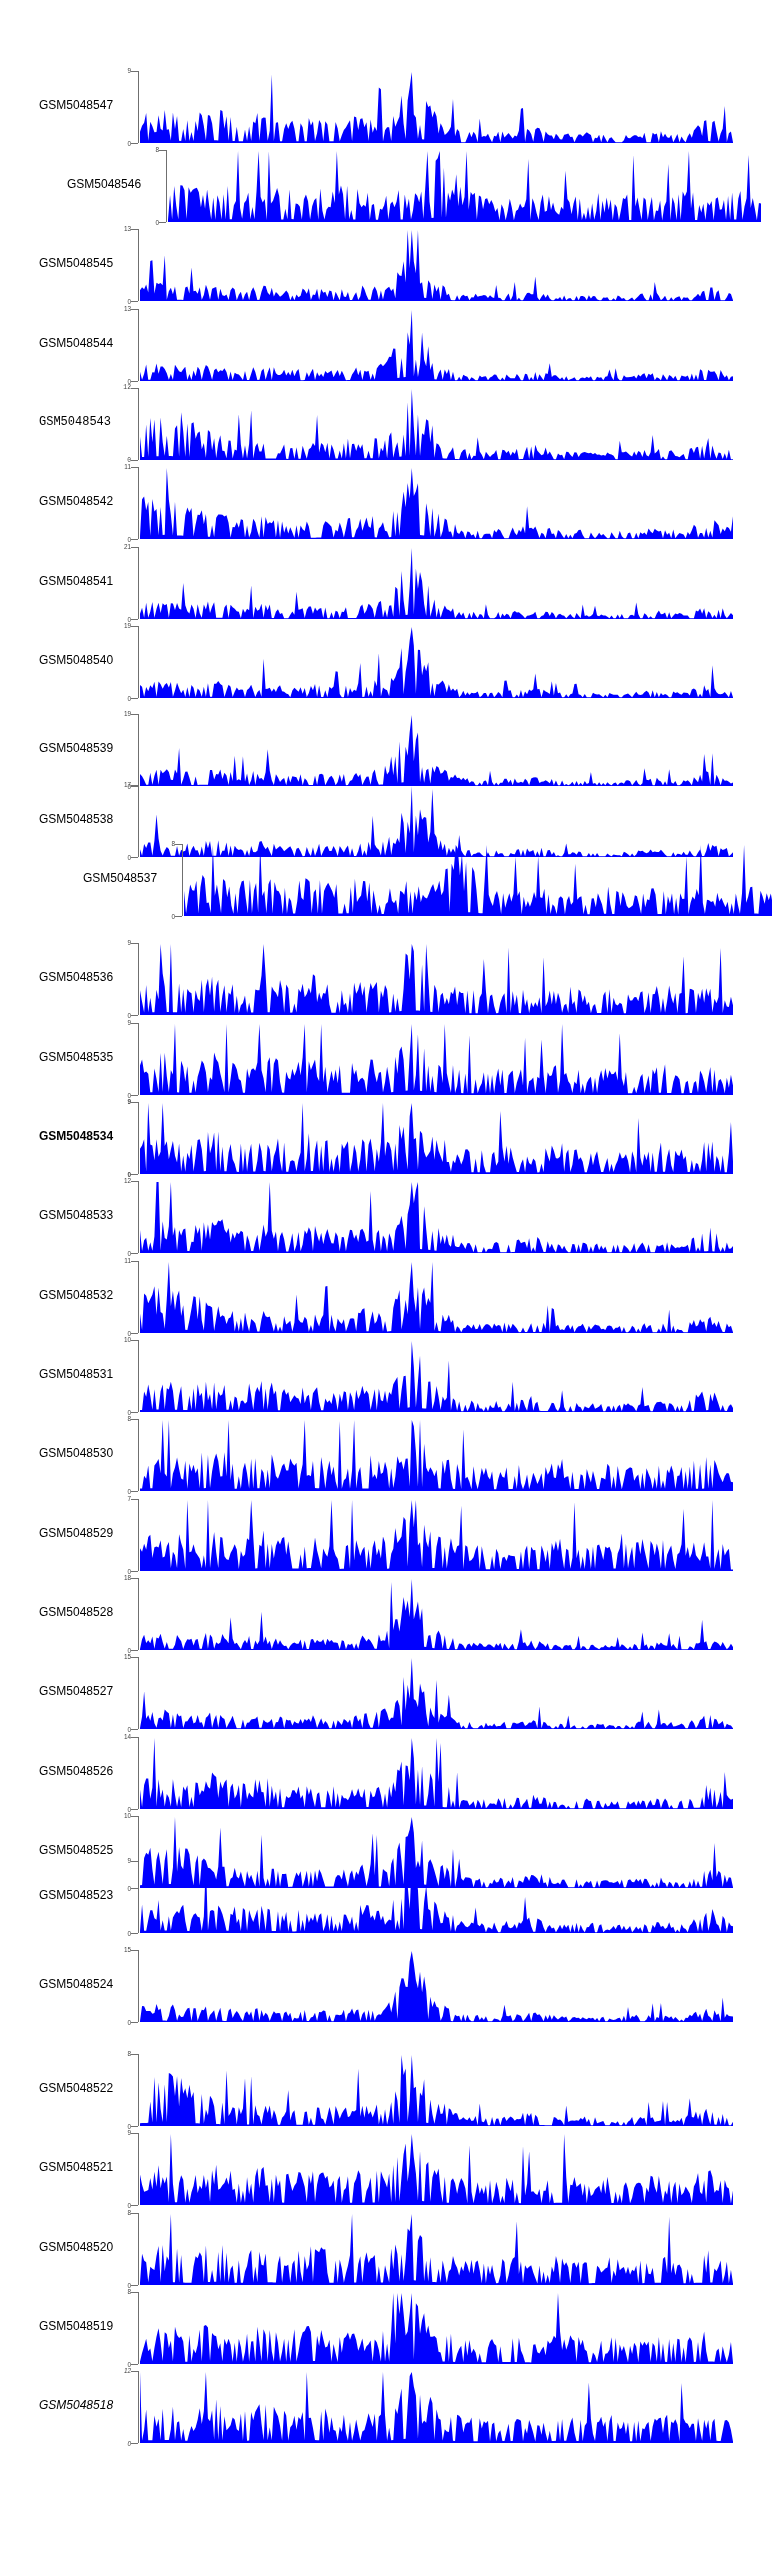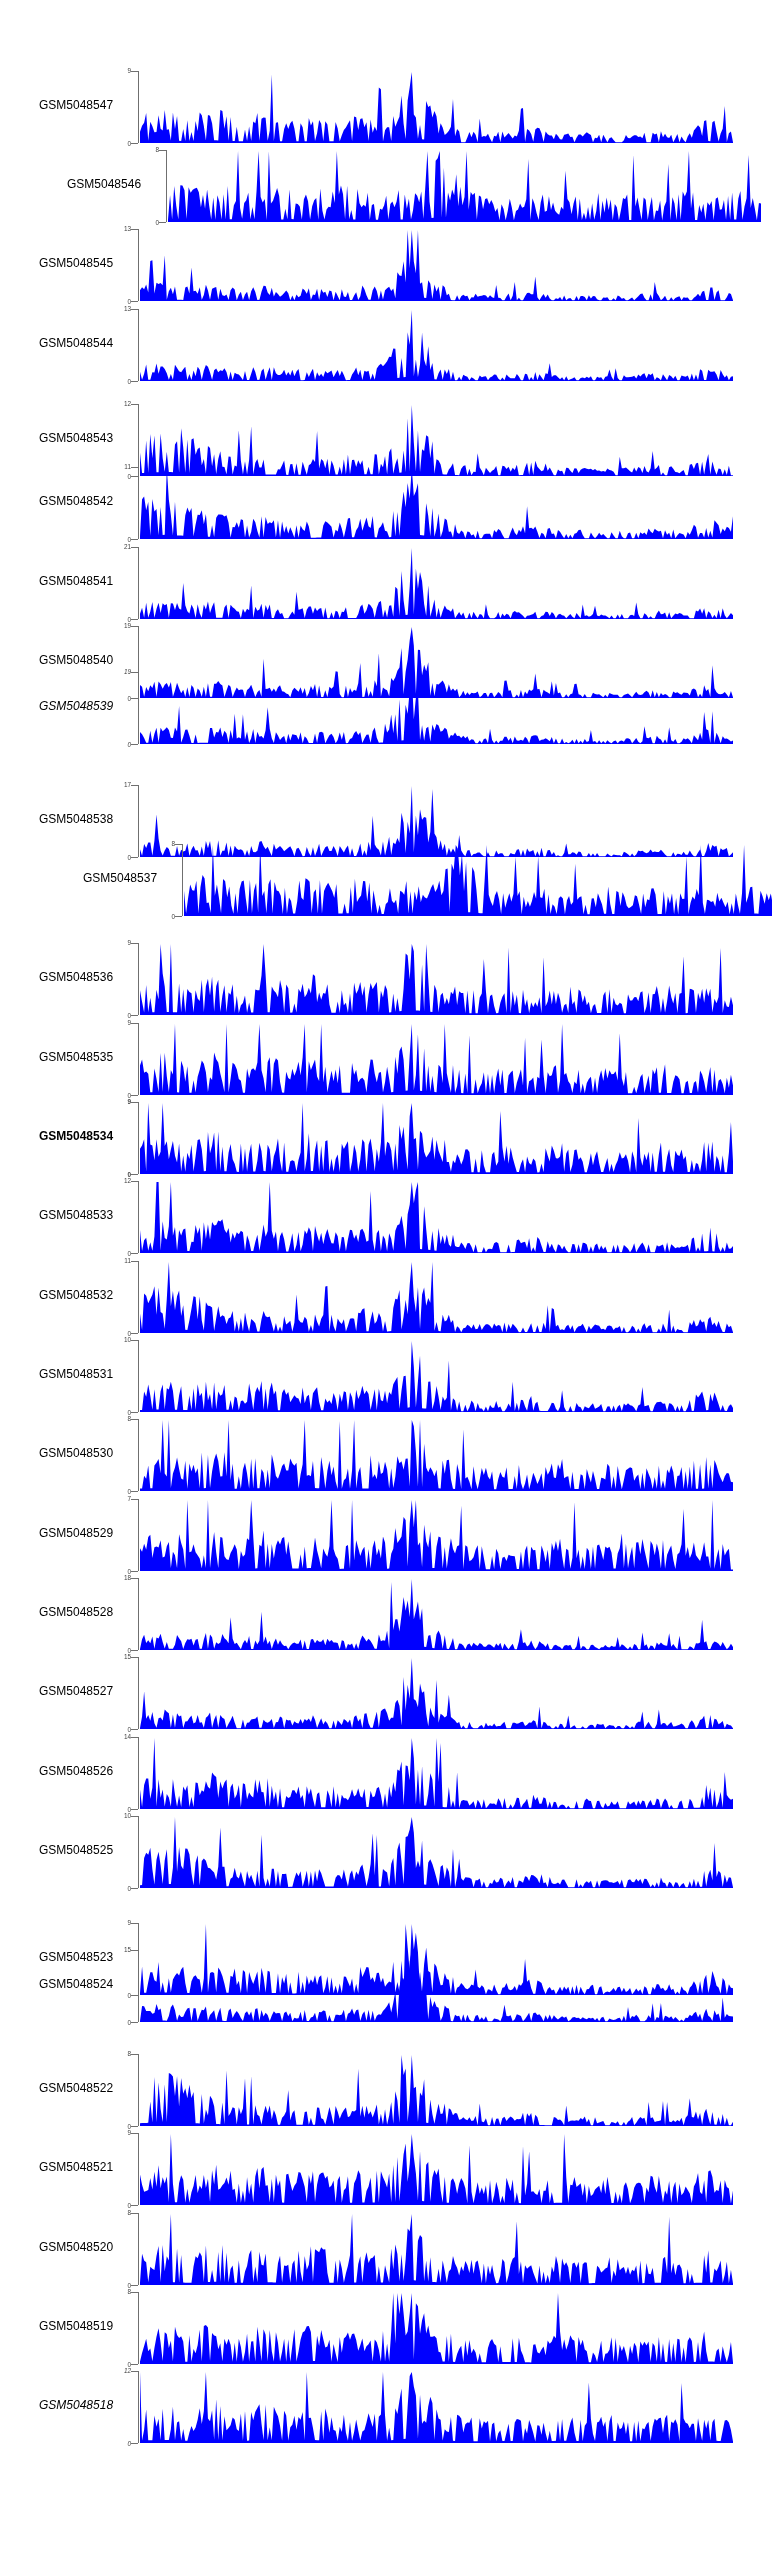--- a/index.html
+++ b/index.html
@@ -59,21 +59,21 @@
     <div class="t-label">GSM5048544</div>
     <div class="y-max">13</div>
     <div class="y-zero">0</div>
     <div class="y-line" style="background: rgb(111, 111, 111);"></div>
     <div class="y-tick y-tick-top" style="background: rgb(111, 111, 111);"></div>
     <div class="y-tick y-tick-bot" style="background: rgb(111, 111, 111);"></div>
     <svg class="sig" viewBox="0 0 1151 140" preserveAspectRatio="none">
       <polygon points="0,140 0.0,122.2 4.0,137.8 8.0,125.7 12.0,107.9 16.0,137.7 20.0,137.6 24.0,123.1 28.0,123.7 32.0,106.1 36.0,126.1 40.0,111.9 44.0,111.9 48.0,116.8 52.0,124.9 56.0,137.4 59.9,126.4 63.9,137.6 67.9,108.4 71.9,114.9 75.9,120.8 79.9,123.0 83.9,117.3 87.9,112.2 91.9,138.0 95.9,126.4 99.9,138.0 103.9,119.8 107.9,131.0 111.9,112.5 115.9,117.9 119.9,137.8 123.9,119.7 127.9,109.0 131.9,112.3 135.9,123.6 139.9,137.5 143.9,119.0 147.9,115.7 151.9,123.1 155.9,119.2 159.9,120.4 163.9,115.2 167.9,122.4 171.9,138.0 175.8,121.3 179.8,138.1 183.8,124.1 187.8,126.6 191.8,127.6 195.8,132.3 199.8,138.2 203.8,120.5 207.8,138.1 211.8,138.1 215.8,125.8 219.8,113.2 223.8,122.7 227.8,137.9 231.8,137.8 235.8,120.4 239.8,115.6 243.8,137.8 247.8,123.4 251.8,113.1 255.8,138.0 259.8,113.4 263.8,125.0 267.8,128.1 271.8,128.2 275.8,125.5 279.8,117.9 283.8,129.1 287.8,122.7 291.7,129.4 295.7,118.3 299.7,130.6 303.7,121.3 307.7,116.5 311.7,138.3 315.7,138.3 319.7,138.2 323.7,122.9 327.7,132.0 331.7,123.0 335.7,116.3 339.7,138.1 343.7,122.9 347.7,130.6 351.7,126.1 355.7,132.0 359.7,120.4 363.7,124.9 367.7,122.6 371.7,119.8 375.7,132.5 379.7,125.1 383.7,118.7 387.7,130.4 391.7,119.9 395.7,128.5 399.7,138.3 403.6,138.2 407.6,138.2 411.6,127.3 415.6,121.3 419.6,113.8 423.6,128.9 427.6,118.2 431.6,137.9 435.6,120.2 439.6,121.8 443.6,119.9 447.6,137.6 451.6,125.2 455.6,137.5 459.6,115.9 463.6,109.9 467.6,106.3 471.6,111.4 475.6,106.8 479.6,101.4 483.6,93.0 487.6,93.2 491.6,76.7 495.6,77.2 499.6,134.3 503.6,133.7 507.6,95.5 511.6,132.6 515.6,132.0 519.5,45.4 523.5,69.6 527.5,2.0 531.5,130.9 535.5,98.4 539.5,132.0 543.5,107.7 547.5,46.2 551.5,98.5 555.5,111.1 559.5,72.2 563.5,118.8 567.5,104.9 571.5,136.5 575.5,137.1 579.5,125.1 583.5,117.6 587.5,137.5 591.5,117.7 595.5,126.5 599.5,116.6 603.5,138.1 607.5,121.8 611.5,138.3 615.5,138.3 619.5,131.5 623.5,138.3 627.5,127.7 631.5,130.4 635.4,131.9 639.4,138.3 643.4,132.9 647.4,135.3 651.4,138.3 655.4,138.3 659.4,129.1 663.4,132.6 667.4,131.2 671.4,130.8 675.4,138.3 679.4,133.3 683.4,131.3 687.4,127.6 691.4,127.7 695.4,135.0 699.4,138.3 703.4,133.0 707.4,138.3 711.4,127.5 715.4,131.9 719.4,134.8 723.4,134.8 727.4,134.8 731.4,126.4 735.4,131.1 739.4,138.3 743.4,138.3 747.4,126.0 751.3,127.0 755.3,138.3 759.3,132.0 763.3,138.3 767.3,122.7 771.3,138.3 775.3,127.0 779.3,132.8 783.3,138.3 787.3,124.9 791.3,126.4 795.3,105.4 799.3,132.1 803.3,129.0 807.3,129.0 811.3,132.9 815.3,136.4 819.3,132.6 823.3,138.3 827.3,130.6 831.3,138.3 835.3,136.4 839.3,135.1 843.3,132.7 847.3,138.3 851.3,138.3 855.3,134.0 859.3,133.1 863.3,134.5 867.2,131.7 871.2,134.0 875.2,130.7 879.2,138.3 883.2,138.3 887.2,131.8 891.2,133.7 895.2,132.9 899.2,138.3 903.2,131.6 907.2,131.0 911.2,117.8 915.2,131.4 919.2,138.3 923.2,115.4 927.2,134.1 931.2,138.3 935.2,138.3 939.2,128.9 943.2,132.6 947.2,132.9 951.2,132.1 955.2,131.7 959.2,129.8 963.2,135.0 967.2,127.5 971.2,131.3 975.2,126.7 979.1,125.1 983.1,134.5 987.1,126.0 991.1,128.4 995.1,125.0 999.1,138.3 1003.1,132.5 1007.1,134.8 1011.1,138.3 1015.1,126.9 1019.1,132.6 1023.1,138.3 1027.1,128.1 1031.1,130.9 1035.1,135.6 1039.1,129.7 1043.1,138.3 1047.1,138.3 1051.1,129.5 1055.1,130.7 1059.1,131.5 1063.1,129.5 1067.1,138.3 1071.1,125.5 1075.1,138.3 1079.1,127.6 1083.1,138.3 1087.1,117.1 1091.1,120.2 1095.0,138.1 1099.0,138.0 1103.0,118.2 1107.0,122.1 1111.0,122.1 1115.0,121.1 1119.0,127.4 1123.0,138.3 1127.0,118.7 1131.0,126.9 1135.0,133.4 1139.0,128.6 1143.0,138.3 1147.0,131.5 1151.0,130.8 1151,140" fill="#0000FF"></polygon>
     </svg>
   </div>
-      <div class="track" style="top: 404px;">
+      <div class="track" style="top: 388px; font-family: Liberation Mono, monospace;">
     <div class="t-label">GSM5048543</div>
     <div class="y-max">12</div>
     <div class="y-zero">0</div>
     <div class="y-line" style="background: rgb(111, 111, 111);"></div>
     <div class="y-tick y-tick-top" style="background: rgb(111, 111, 111);"></div>
     <div class="y-tick y-tick-bot" style="background: rgb(111, 111, 111);"></div>
     <svg class="sig" viewBox="0 0 1151 140" preserveAspectRatio="none">
       <polygon points="0,140 0.0,94.9 4.0,134.4 8.0,134.2 12.0,70.8 16.0,133.7 20.0,58.1 24.0,105.4 28.0,61.1 32.0,132.8 36.0,132.5 40.0,57.3 44.0,105.1 48.0,131.8 52.0,92.9 56.0,132.2 59.9,132.4 63.9,132.6 67.9,78.9 71.9,72.6 75.9,133.2 79.9,47.0 83.9,84.2 87.9,133.8 91.9,69.0 95.9,134.2 99.9,68.8 103.9,66.8 107.9,98.6 111.9,87.4 115.9,84.7 119.9,119.1 123.9,107.0 127.9,135.5 131.9,81.6 135.9,85.4 139.9,120.8 143.9,97.9 147.9,136.2 151.9,107.0 155.9,91.8 159.9,122.1 163.9,122.7 167.9,136.7 171.9,102.1 175.8,102.4 179.8,137.0 183.8,119.7 187.8,121.7 191.8,51.1 195.8,110.5 199.8,137.2 203.8,111.3 207.8,137.1 211.8,108.7 215.8,43.2 219.8,137.0 223.8,114.2 227.8,106.8 231.8,123.4 235.8,123.6 239.8,107.9 243.8,136.9 247.8,137.0 251.8,137.1 255.8,137.2 259.8,137.3 263.8,137.3 267.8,127.1 271.8,127.4 275.8,119.3 279.8,109.8 283.8,137.8 287.8,137.9 291.7,117.2 295.7,116.7 299.7,137.8 303.7,115.2 307.7,137.7 311.7,137.6 315.7,112.1 319.7,124.7 323.7,137.5 327.7,119.3 331.7,116.0 335.7,107.1 339.7,112.9 343.7,52.7 347.7,125.3 351.7,107.1 355.7,111.0 359.7,124.9 363.7,106.6 367.7,137.2 371.7,109.7 375.7,120.1 379.7,137.1 383.7,137.1 387.7,121.6 391.7,137.0 395.7,107.2 399.7,136.9 403.6,98.1 407.6,136.8 411.6,109.1 415.6,108.2 419.6,122.4 423.6,109.4 427.6,118.1 431.6,109.6 435.6,136.6 439.6,136.6 443.6,121.8 447.6,136.7 451.6,136.8 455.6,97.9 459.6,98.1 463.6,136.9 467.6,116.0 471.6,122.9 475.6,101.0 479.6,137.1 483.6,93.8 487.6,85.8 491.6,135.4 495.6,117.0 499.6,105.5 503.6,133.7 507.6,133.2 511.6,90.5 515.6,132.0 519.5,27.5 523.5,130.9 527.5,2.0 531.5,74.9 535.5,131.3 539.5,51.7 543.5,132.3 547.5,88.2 551.5,91.3 555.5,61.0 559.5,63.5 563.5,105.5 567.5,72.2 571.5,135.7 575.5,107.6 579.5,110.1 583.5,117.8 587.5,136.7 591.5,136.9 595.5,137.1 599.5,127.4 603.5,122.6 607.5,115.1 611.5,137.9 615.5,138.1 619.5,138.3 623.5,125.7 627.5,120.4 631.5,119.2 635.4,138.3 639.4,125.7 643.4,138.3 647.4,131.6 651.4,132.1 655.4,95.6 659.4,123.3 663.4,129.7 667.4,138.3 671.4,124.0 675.4,129.4 679.4,134.1 683.4,129.7 687.4,127.3 691.4,120.4 695.4,138.3 699.4,138.3 703.4,120.3 707.4,120.9 711.4,126.5 715.4,121.8 719.4,131.7 723.4,123.9 727.4,128.5 731.4,118.2 735.4,138.3 739.4,138.2 743.4,138.2 747.4,124.1 751.3,114.0 755.3,138.0 759.3,113.8 763.3,137.9 767.3,110.5 771.3,121.8 775.3,126.6 779.3,130.6 783.3,129.0 787.3,115.5 791.3,130.0 795.3,123.7 799.3,130.8 803.3,138.3 807.3,138.3 811.3,127.6 815.3,130.8 819.3,129.7 823.3,138.3 827.3,124.1 831.3,124.5 835.3,129.6 839.3,134.4 843.3,124.9 847.3,125.2 851.3,134.4 855.3,127.7 859.3,125.4 863.3,124.5 867.2,125.7 871.2,127.0 875.2,125.7 879.2,128.6 883.2,126.4 887.2,129.7 891.2,129.4 895.2,131.2 899.2,130.5 903.2,131.8 907.2,125.2 911.2,128.4 915.2,129.3 919.2,131.6 923.2,138.3 927.2,138.3 931.2,102.4 935.2,124.7 939.2,125.0 943.2,123.3 947.2,126.7 951.2,131.0 955.2,133.0 959.2,123.6 963.2,131.2 967.2,122.6 971.2,124.8 975.2,134.1 979.1,120.6 983.1,131.0 987.1,133.1 991.1,125.0 995.1,91.6 999.1,127.3 1003.1,124.0 1007.1,118.4 1011.1,138.3 1015.1,133.3 1019.1,138.3 1023.1,138.3 1027.1,123.0 1031.1,120.8 1035.1,125.9 1039.1,132.2 1043.1,132.7 1047.1,134.5 1051.1,131.2 1055.1,128.4 1059.1,138.3 1063.1,138.3 1067.1,118.3 1071.1,116.8 1075.1,126.2 1079.1,115.9 1083.1,114.3 1087.1,137.6 1091.1,112.2 1095.0,137.2 1099.0,114.4 1103.0,97.0 1107.0,137.1 1111.0,111.8 1115.0,127.1 1119.0,137.5 1123.0,125.3 1127.0,126.2 1131.0,137.9 1135.0,126.8 1139.0,138.2 1143.0,120.0 1147.0,138.3 1151.0,138.3 1151,140" fill="#0000FF"></polygon>
     </svg>
   </div>
@@ -103,21 +103,21 @@
     <div class="t-label">GSM5048540</div>
     <div class="y-max">19</div>
     <div class="y-zero">0</div>
     <div class="y-line" style="background: rgb(111, 111, 111);"></div>
     <div class="y-tick y-tick-top" style="background: rgb(111, 111, 111);"></div>
     <div class="y-tick y-tick-bot" style="background: rgb(111, 111, 111);"></div>
     <svg class="sig" viewBox="0 0 1151 140" preserveAspectRatio="none">
       <polygon points="0,140 0.0,114.5 4.0,117.9 8.0,137.8 12.0,118.5 16.0,126.7 20.0,115.1 24.0,120.6 28.0,108.6 32.0,137.5 36.0,107.9 40.0,113.4 44.0,122.0 48.0,114.0 52.0,110.9 56.0,119.7 59.9,109.0 63.9,137.6 67.9,125.2 71.9,110.4 75.9,121.2 79.9,130.6 83.9,124.1 87.9,137.9 91.9,118.9 95.9,138.1 99.9,114.5 103.9,120.1 107.9,137.9 111.9,121.4 115.9,125.7 119.9,137.8 123.9,118.1 127.9,137.7 131.9,111.1 135.9,137.6 139.9,137.5 143.9,112.4 147.9,112.4 151.9,107.0 155.9,112.6 159.9,115.6 163.9,137.9 167.9,125.2 171.9,114.4 175.8,118.1 179.8,138.1 183.8,127.8 187.8,119.4 191.8,124.9 195.8,123.5 199.8,123.8 203.8,138.2 207.8,124.4 211.8,120.8 215.8,114.1 219.8,125.8 223.8,137.9 227.8,128.8 231.8,124.6 235.8,137.7 239.8,63.8 243.8,122.7 247.8,122.1 251.8,120.2 255.8,127.8 259.8,121.7 263.8,128.2 267.8,119.1 271.8,115.4 275.8,127.0 279.8,128.0 283.8,131.2 287.8,132.8 291.7,138.3 295.7,125.2 299.7,120.0 303.7,123.9 307.7,127.9 311.7,118.9 315.7,131.9 319.7,120.6 323.7,138.2 327.7,130.2 331.7,116.6 335.7,124.8 339.7,113.0 343.7,138.1 347.7,115.5 351.7,138.2 355.7,138.2 359.7,124.7 363.7,138.3 367.7,118.1 371.7,121.9 375.7,117.7 379.7,88.2 383.7,89.2 387.7,132.4 391.7,138.3 395.7,138.3 399.7,116.0 403.6,138.2 407.6,120.7 411.6,129.4 415.6,124.2 419.6,126.4 423.6,111.4 427.6,71.8 431.6,137.9 435.6,137.8 439.6,117.8 443.6,137.7 447.6,126.6 451.6,137.6 455.6,105.6 459.6,117.1 463.6,53.2 467.6,137.3 471.6,119.6 475.6,123.2 479.6,124.7 483.6,136.5 487.6,101.1 491.6,107.1 495.6,99.6 499.6,87.0 503.6,80.8 507.6,42.8 511.6,132.6 515.6,89.1 519.5,65.6 523.5,27.8 527.5,2.0 531.5,37.8 535.5,131.5 539.5,46.4 543.5,46.8 547.5,96.0 551.5,75.4 555.5,87.8 559.5,70.3 563.5,135.4 567.5,110.6 571.5,136.5 575.5,112.9 579.5,113.8 583.5,110.1 587.5,105.8 591.5,113.9 595.5,129.1 599.5,113.1 603.5,126.0 607.5,121.7 611.5,126.4 615.5,122.0 619.5,138.3 623.5,134.1 627.5,126.1 631.5,135.1 635.4,128.7 639.4,134.4 643.4,130.0 647.4,130.8 651.4,130.5 655.4,127.5 659.4,138.3 663.4,135.6 667.4,130.3 671.4,130.5 675.4,138.3 679.4,130.3 683.4,129.7 687.4,138.3 691.4,134.1 695.4,128.3 699.4,131.9 703.4,138.3 707.4,106.7 711.4,106.1 715.4,126.1 719.4,125.0 723.4,138.3 727.4,138.3 731.4,133.4 735.4,138.3 739.4,124.6 743.4,138.3 747.4,127.4 751.3,132.5 755.3,123.6 759.3,126.5 763.3,123.1 767.3,92.4 771.3,123.0 775.3,122.5 779.3,138.3 783.3,123.8 787.3,127.4 791.3,129.1 795.3,132.1 799.3,107.2 803.3,135.1 807.3,110.9 811.3,130.7 815.3,129.3 819.3,138.3 823.3,138.3 827.3,132.9 831.3,138.3 835.3,132.9 839.3,131.3 843.3,112.8 847.3,112.5 851.3,132.8 855.3,134.0 859.3,138.3 863.3,132.3 867.2,138.3 871.2,138.3 875.2,138.3 879.2,130.0 883.2,132.2 887.2,133.2 891.2,132.6 895.2,135.6 899.2,138.3 903.2,133.5 907.2,138.3 911.2,130.5 915.2,132.1 919.2,133.6 923.2,133.7 927.2,133.7 931.2,138.3 935.2,138.3 939.2,134.1 943.2,132.9 947.2,131.4 951.2,134.6 955.2,138.3 959.2,132.8 963.2,127.8 967.2,133.0 971.2,134.3 975.2,133.1 979.1,128.6 983.1,126.0 987.1,129.2 991.1,138.3 995.1,124.8 999.1,138.3 1003.1,128.1 1007.1,138.3 1011.1,130.2 1015.1,134.5 1019.1,132.2 1023.1,134.4 1027.1,138.3 1031.1,138.3 1035.1,127.6 1039.1,130.5 1043.1,128.8 1047.1,131.6 1051.1,133.8 1055.1,129.5 1059.1,129.7 1063.1,130.5 1067.1,135.0 1071.1,123.3 1075.1,121.3 1079.1,124.3 1083.1,138.3 1087.1,131.8 1091.1,138.2 1095.0,115.3 1099.0,126.3 1103.0,122.7 1107.0,138.0 1111.0,76.5 1115.0,120.9 1119.0,128.9 1123.0,132.2 1127.0,132.5 1131.0,131.6 1135.0,128.3 1139.0,133.1 1143.0,138.3 1147.0,126.5 1151.0,138.3 1151,140" fill="#0000FF"></polygon>
     </svg>
   </div>
-      <div class="track" style="top: 672px; font-style: italic;">
+      <div class="track" style="top: 714px;">
     <div class="t-label">GSM5048539</div>
     <div class="y-max">19</div>
     <div class="y-zero">0</div>
     <div class="y-line" style="background: rgb(111, 111, 111);"></div>
     <div class="y-tick y-tick-top" style="background: rgb(111, 111, 111);"></div>
     <div class="y-tick y-tick-bot" style="background: rgb(111, 111, 111);"></div>
     <svg class="sig" viewBox="0 0 1151 140" preserveAspectRatio="none">
       <polygon points="0,140 0.0,116.8 4.0,120.8 8.0,128.1 12.0,137.7 16.0,137.7 20.0,114.2 24.0,137.6 28.0,120.0 32.0,108.2 36.0,137.4 40.0,108.3 44.0,115.0 48.0,111.8 52.0,107.6 56.0,112.7 59.9,127.7 63.9,128.1 67.9,108.0 71.9,115.6 75.9,65.9 79.9,137.8 83.9,126.4 87.9,112.2 91.9,111.6 95.9,124.2 99.9,138.0 103.9,138.0 107.9,121.3 111.9,137.9 115.9,137.8 119.9,137.8 123.9,137.7 127.9,137.7 131.9,137.6 135.9,108.7 139.9,108.7 143.9,127.6 147.9,116.8 151.9,117.5 155.9,108.0 159.9,126.3 163.9,114.1 167.9,119.4 171.9,138.0 175.8,113.0 179.8,130.1 183.8,81.3 187.8,129.3 191.8,126.7 195.8,129.1 199.8,82.3 203.8,131.6 207.8,115.6 211.8,138.1 215.8,128.7 219.8,111.0 223.8,137.9 227.8,116.0 231.8,125.7 235.8,124.3 239.8,129.5 243.8,113.3 247.8,68.6 251.8,110.5 255.8,129.0 259.8,138.0 263.8,117.0 267.8,123.6 271.8,132.0 275.8,127.6 279.8,124.5 283.8,138.3 287.8,120.2 291.7,133.1 295.7,121.1 299.7,121.9 303.7,123.1 307.7,131.5 311.7,117.1 315.7,138.3 319.7,124.8 323.7,129.1 327.7,138.1 331.7,138.1 335.7,138.1 339.7,119.6 343.7,138.1 347.7,117.7 351.7,116.3 355.7,118.1 359.7,138.3 363.7,130.2 367.7,123.2 371.7,120.1 375.7,126.6 379.7,138.3 383.7,132.3 387.7,117.4 391.7,131.5 395.7,116.6 399.7,138.3 403.6,138.2 407.6,130.4 411.6,128.2 415.6,118.9 419.6,114.7 423.6,122.7 427.6,117.0 431.6,137.9 435.6,129.4 439.6,121.8 443.6,121.3 447.6,137.6 451.6,115.4 455.6,108.1 459.6,127.8 463.6,137.4 467.6,137.3 471.6,137.2 475.6,100.4 479.6,117.5 483.6,111.7 487.6,82.5 491.6,119.2 495.6,82.0 499.6,134.3 503.6,53.6 507.6,133.2 511.6,132.6 515.6,63.8 519.5,81.3 523.5,35.0 527.5,2.0 531.5,92.0 535.5,50.3 539.5,36.0 543.5,132.6 547.5,103.6 551.5,133.7 555.5,109.2 559.5,106.4 563.5,135.4 567.5,102.2 571.5,113.7 575.5,101.0 579.5,103.8 583.5,116.0 587.5,114.2 591.5,108.6 595.5,111.8 599.5,129.8 603.5,122.6 607.5,123.9 611.5,117.8 615.5,124.3 619.5,123.8 623.5,128.5 627.5,124.2 631.5,129.0 635.4,124.8 639.4,134.4 643.4,130.8 647.4,131.6 651.4,138.3 655.4,138.3 659.4,133.0 663.4,138.3 667.4,130.5 671.4,129.2 675.4,138.3 679.4,110.4 683.4,132.1 687.4,138.3 691.4,133.2 695.4,138.3 699.4,133.9 703.4,133.6 707.4,126.0 711.4,125.7 715.4,133.6 719.4,127.9 723.4,138.3 727.4,125.3 731.4,133.0 735.4,133.7 739.4,131.5 743.4,133.7 747.4,125.9 751.3,130.0 755.3,138.3 759.3,125.6 763.3,123.5 767.3,123.0 771.3,124.2 775.3,134.2 779.3,131.9 783.3,131.3 787.3,128.8 791.3,131.1 795.3,134.5 799.3,126.5 803.3,138.3 807.3,129.4 811.3,138.3 815.3,138.3 819.3,129.1 823.3,138.3 827.3,136.1 831.3,138.3 835.3,136.4 839.3,131.9 843.3,138.3 847.3,130.1 851.3,138.3 855.3,133.8 859.3,138.3 863.3,130.4 867.2,135.9 871.2,134.1 875.2,113.0 879.2,135.7 883.2,134.1 887.2,138.3 891.2,132.8 895.2,138.3 899.2,134.1 903.2,138.3 907.2,132.7 911.2,136.8 915.2,138.3 919.2,134.5 923.2,133.1 927.2,138.3 931.2,134.3 935.2,133.4 939.2,135.5 943.2,129.4 947.2,128.7 951.2,130.8 955.2,138.3 959.2,133.9 963.2,128.4 967.2,135.7 971.2,138.3 975.2,134.8 979.1,105.6 983.1,128.0 987.1,128.6 991.1,126.1 995.1,138.3 999.1,138.3 1003.1,123.8 1007.1,129.2 1011.1,131.2 1015.1,138.3 1019.1,130.9 1023.1,138.3 1027.1,107.2 1031.1,132.6 1035.1,135.6 1039.1,130.5 1043.1,138.3 1047.1,138.3 1051.1,135.4 1055.1,129.0 1059.1,131.3 1063.1,128.9 1067.1,132.7 1071.1,138.3 1075.1,122.8 1079.1,127.8 1083.1,132.9 1087.1,118.1 1091.1,131.3 1095.0,77.6 1099.0,111.4 1103.0,113.2 1107.0,138.0 1111.0,76.5 1115.0,138.2 1119.0,118.3 1123.0,126.4 1127.0,138.3 1131.0,124.9 1135.0,130.0 1139.0,129.2 1143.0,131.6 1147.0,134.9 1151.0,133.4 1151,140" fill="#0000FF"></polygon>
     </svg>
   </div>
@@ -279,21 +279,21 @@
     <div class="t-label">GSM5048524</div>
     <div class="y-max">15</div>
     <div class="y-zero">0</div>
     <div class="y-line" style="background: rgb(111, 111, 111);"></div>
     <div class="y-tick y-tick-top" style="background: rgb(111, 111, 111);"></div>
     <div class="y-tick y-tick-bot" style="background: rgb(111, 111, 111);"></div>
     <svg class="sig" viewBox="0 0 1151 140" preserveAspectRatio="none">
       <polygon points="0,140 0.0,137.9 4.0,109.0 8.0,109.3 12.0,118.5 16.0,118.4 20.0,118.8 24.0,124.1 28.0,122.7 32.0,104.9 36.0,117.0 40.0,113.6 44.0,137.3 48.0,137.3 52.0,137.4 56.0,128.5 59.9,111.1 63.9,105.9 67.9,117.3 71.9,137.7 75.9,125.6 79.9,130.4 83.9,130.0 87.9,120.6 91.9,113.7 95.9,112.4 99.9,138.0 103.9,113.2 107.9,113.2 111.9,137.9 115.9,125.7 119.9,116.3 123.9,117.1 127.9,109.8 131.9,137.6 135.9,126.2 139.9,121.9 143.9,117.3 147.9,137.6 151.9,122.4 155.9,112.1 159.9,137.8 163.9,137.9 167.9,137.9 171.9,118.1 175.8,113.6 179.8,132.0 183.8,123.8 187.8,118.8 191.8,123.8 195.8,132.2 199.8,138.2 203.8,123.2 207.8,118.9 211.8,127.2 215.8,119.6 219.8,138.0 223.8,114.8 227.8,113.4 231.8,137.8 235.8,116.5 239.8,129.5 243.8,122.1 247.8,126.5 251.8,137.9 255.8,127.3 259.8,119.0 263.8,123.7 267.8,122.4 271.8,123.1 275.8,138.3 279.8,122.6 283.8,119.4 287.8,128.8 291.7,122.2 295.7,138.3 299.7,131.5 303.7,133.1 307.7,132.6 311.7,119.9 315.7,138.3 319.7,116.5 323.7,138.2 327.7,138.1 331.7,131.2 335.7,130.0 339.7,122.0 343.7,138.1 347.7,120.4 351.7,121.2 355.7,117.7 359.7,118.8 363.7,138.3 367.7,126.3 371.7,138.3 375.7,138.3 379.7,125.7 383.7,125.7 387.7,127.0 391.7,125.4 395.7,116.3 399.7,138.3 403.6,123.8 407.6,121.3 411.6,113.7 415.6,125.9 419.6,117.3 423.6,115.8 427.6,137.9 431.6,124.7 435.6,119.0 439.6,137.7 443.6,116.3 447.6,137.6 451.6,117.9 455.6,137.5 459.6,127.8 463.6,124.8 467.6,125.8 471.6,118.7 475.6,114.4 479.6,108.9 483.6,101.8 487.6,121.6 491.6,102.4 495.6,80.6 499.6,134.3 503.6,72.3 507.6,54.7 511.6,55.4 515.6,71.7 519.5,72.0 523.5,22.5 527.5,2.0 531.5,27.3 535.5,58.8 539.5,74.2 543.5,42.5 547.5,82.5 551.5,51.6 555.5,79.4 559.5,134.8 563.5,91.1 567.5,110.8 571.5,99.3 575.5,110.5 579.5,112.3 583.5,137.4 587.5,128.6 591.5,108.1 595.5,112.6 599.5,113.7 603.5,138.1 607.5,138.3 611.5,125.9 615.5,128.8 619.5,128.0 623.5,138.3 627.5,124.7 631.5,138.3 635.4,126.1 639.4,135.1 643.4,138.3 647.4,138.3 651.4,128.0 655.4,126.5 659.4,135.9 663.4,130.7 667.4,136.1 671.4,128.8 675.4,138.3 679.4,138.3 683.4,138.3 687.4,133.1 691.4,134.0 695.4,135.2 699.4,138.3 703.4,129.0 707.4,106.7 711.4,128.1 715.4,128.8 719.4,126.9 723.4,138.3 727.4,134.8 731.4,124.7 735.4,126.2 739.4,128.3 743.4,138.3 747.4,134.3 751.3,128.2 755.3,122.2 759.3,138.3 763.3,123.1 767.3,121.3 771.3,126.4 775.3,125.1 779.3,130.4 783.3,138.3 787.3,126.7 791.3,134.9 795.3,125.5 799.3,135.4 803.3,127.0 807.3,131.8 811.3,134.9 815.3,131.7 819.3,128.9 823.3,131.9 827.3,129.5 831.3,138.3 835.3,136.2 839.3,131.1 843.3,130.3 847.3,132.4 851.3,131.8 855.3,134.8 859.3,131.0 863.3,133.0 867.2,134.5 871.2,131.9 875.2,133.4 879.2,131.5 883.2,136.6 887.2,132.0 891.2,138.3 895.2,131.5 899.2,129.7 903.2,138.3 907.2,138.3 911.2,133.0 915.2,135.0 919.2,136.0 923.2,135.0 927.2,132.6 931.2,131.9 935.2,138.3 939.2,128.0 943.2,138.3 947.2,110.6 951.2,134.1 955.2,128.3 959.2,130.4 963.2,126.1 967.2,130.8 971.2,138.3 975.2,138.3 979.1,138.3 983.1,135.0 987.1,127.1 991.1,132.7 995.1,103.5 999.1,138.3 1003.1,130.1 1007.1,132.4 1011.1,103.0 1015.1,138.3 1019.1,127.7 1023.1,129.1 1027.1,132.4 1031.1,128.8 1035.1,134.9 1039.1,130.4 1043.1,134.3 1047.1,138.3 1051.1,135.1 1055.1,138.3 1059.1,131.5 1063.1,132.1 1067.1,126.0 1071.1,128.6 1075.1,123.2 1079.1,120.1 1083.1,131.3 1087.1,123.8 1091.1,138.2 1095.0,123.3 1099.0,114.4 1103.0,127.9 1107.0,131.0 1111.0,138.1 1115.0,117.3 1119.0,126.5 1123.0,123.3 1127.0,138.3 1131.0,92.4 1135.0,131.5 1139.0,124.4 1143.0,128.4 1147.0,128.9 1151.0,129.4 1151,140" fill="#0000FF"></polygon>
     </svg>
   </div>
-      <div class="track" style="top: 1923px;">
+      <div class="track" style="top: 1861px;">
     <div class="t-label">GSM5048523</div>
     <div class="y-max">9</div>
     <div class="y-zero">0</div>
     <div class="y-line" style="background: rgb(111, 111, 111);"></div>
     <div class="y-tick y-tick-top" style="background: rgb(111, 111, 111);"></div>
     <div class="y-tick y-tick-bot" style="background: rgb(111, 111, 111);"></div>
     <svg class="sig" viewBox="0 0 1151 140" preserveAspectRatio="none">
       <polygon points="0,140 0.0,135.9 4.0,84.4 8.0,135.8 12.0,135.7 16.0,114.7 20.0,95.6 24.0,95.8 28.0,111.4 32.0,114.2 36.0,75.9 40.0,135.1 44.0,115.3 48.0,135.0 52.0,135.1 56.0,107.3 59.9,135.3 63.9,110.0 67.9,102.7 71.9,97.2 75.9,102.1 79.9,90.4 83.9,85.1 87.9,116.6 91.9,136.2 95.9,136.3 99.9,113.5 103.9,104.7 107.9,101.5 111.9,108.2 115.9,110.0 119.9,135.5 123.9,108.1 127.9,2.0 131.9,135.1 135.9,97.4 139.9,95.4 143.9,97.3 147.9,134.8 151.9,86.5 155.9,92.8 159.9,102.9 163.9,118.3 167.9,135.7 171.9,135.8 175.8,102.8 179.8,105.1 183.8,88.4 187.8,120.7 191.8,112.1 195.8,136.5 199.8,91.5 203.8,95.1 207.8,136.2 211.8,95.5 215.8,108.9 219.8,118.5 223.8,106.3 227.8,94.4 231.8,135.6 235.8,87.1 239.8,105.2 243.8,135.5 247.8,92.9 251.8,94.7 255.8,135.9 259.8,136.1 263.8,136.2 267.8,97.6 271.8,136.5 275.8,105.6 279.8,117.7 283.8,99.4 287.8,137.1 291.7,115.0 295.7,136.9 299.7,136.9 303.7,136.8 307.7,94.9 311.7,136.6 315.7,114.3 319.7,136.5 323.7,102.0 327.7,120.2 331.7,109.4 335.7,116.1 339.7,101.4 343.7,120.5 347.7,105.5 351.7,101.4 355.7,136.5 359.7,124.9 363.7,103.7 367.7,136.7 371.7,105.8 375.7,136.8 379.7,121.6 383.7,136.9 387.7,117.6 391.7,136.7 395.7,103.8 399.7,104.5 403.6,114.0 407.6,123.6 411.6,107.8 415.6,136.3 419.6,118.1 423.6,136.1 427.6,85.6 431.6,105.0 435.6,95.7 439.6,85.6 443.6,86.7 447.6,110.9 451.6,105.4 455.6,115.6 459.6,97.4 463.6,96.5 467.6,115.7 471.6,106.5 475.6,124.0 479.6,118.1 483.6,113.6 487.6,115.7 491.6,75.5 495.6,134.8 499.6,114.5 503.6,133.7 507.6,73.4 511.6,132.6 515.6,2.0 519.5,47.6 523.5,93.3 527.5,2.0 531.5,51.3 535.5,19.2 539.5,56.3 543.5,132.1 547.5,132.6 551.5,79.8 555.5,47.7 559.5,93.4 563.5,96.2 567.5,134.8 571.5,78.6 575.5,85.2 579.5,104.6 583.5,121.2 587.5,120.5 591.5,97.7 595.5,109.1 599.5,110.4 603.5,137.2 607.5,105.0 611.5,137.6 615.5,125.9 619.5,123.3 623.5,116.6 627.5,121.0 631.5,127.1 635.4,128.9 639.4,125.9 643.4,119.7 647.4,121.7 651.4,90.3 655.4,123.4 659.4,127.0 663.4,121.2 667.4,125.3 671.4,138.3 675.4,128.8 679.4,129.8 683.4,133.4 687.4,119.5 691.4,130.9 695.4,138.3 699.4,138.3 703.4,126.0 707.4,125.1 711.4,116.9 715.4,128.6 719.4,130.8 723.4,129.0 727.4,122.4 731.4,131.7 735.4,119.1 739.4,122.0 743.4,115.1 747.4,69.9 751.3,114.2 755.3,110.0 759.3,126.9 763.3,137.6 767.3,137.6 771.3,111.6 775.3,113.6 779.3,116.9 783.3,129.1 787.3,138.1 791.3,128.1 795.3,124.6 799.3,131.2 803.3,129.4 807.3,138.3 811.3,131.6 815.3,124.0 819.3,132.8 823.3,123.4 827.3,129.7 831.3,123.8 835.3,138.3 839.3,123.0 843.3,138.3 847.3,120.0 851.3,138.3 855.3,123.9 859.3,133.1 863.3,138.3 867.2,128.6 871.2,128.4 875.2,122.0 879.2,120.3 883.2,138.3 887.2,138.3 891.2,125.2 895.2,123.1 899.2,138.3 903.2,134.5 907.2,133.0 911.2,134.6 915.2,131.1 919.2,126.6 923.2,132.7 927.2,125.0 931.2,124.0 935.2,134.4 939.2,125.9 943.2,134.3 947.2,131.9 951.2,126.4 955.2,138.3 959.2,133.7 963.2,127.5 967.2,133.3 971.2,128.7 975.2,138.3 979.1,123.0 983.1,126.5 987.1,138.3 991.1,138.3 995.1,123.9 999.1,129.9 1003.1,118.5 1007.1,119.4 1011.1,128.2 1015.1,125.8 1019.1,132.2 1023.1,129.2 1027.1,119.1 1031.1,130.4 1035.1,127.7 1039.1,138.3 1043.1,133.3 1047.1,138.3 1051.1,123.2 1055.1,130.1 1059.1,132.3 1063.1,138.3 1067.1,125.9 1071.1,121.4 1075.1,113.3 1079.1,120.4 1083.1,137.4 1087.1,112.6 1091.1,137.0 1095.0,110.1 1099.0,100.5 1103.0,136.3 1107.0,119.4 1111.0,93.3 1115.0,106.0 1119.0,121.9 1123.0,125.2 1127.0,137.4 1131.0,107.0 1135.0,112.6 1139.0,138.0 1143.0,119.2 1147.0,126.1 1151.0,127.1 1151,140" fill="#0000FF"></polygon>
     </svg>
   </div>

